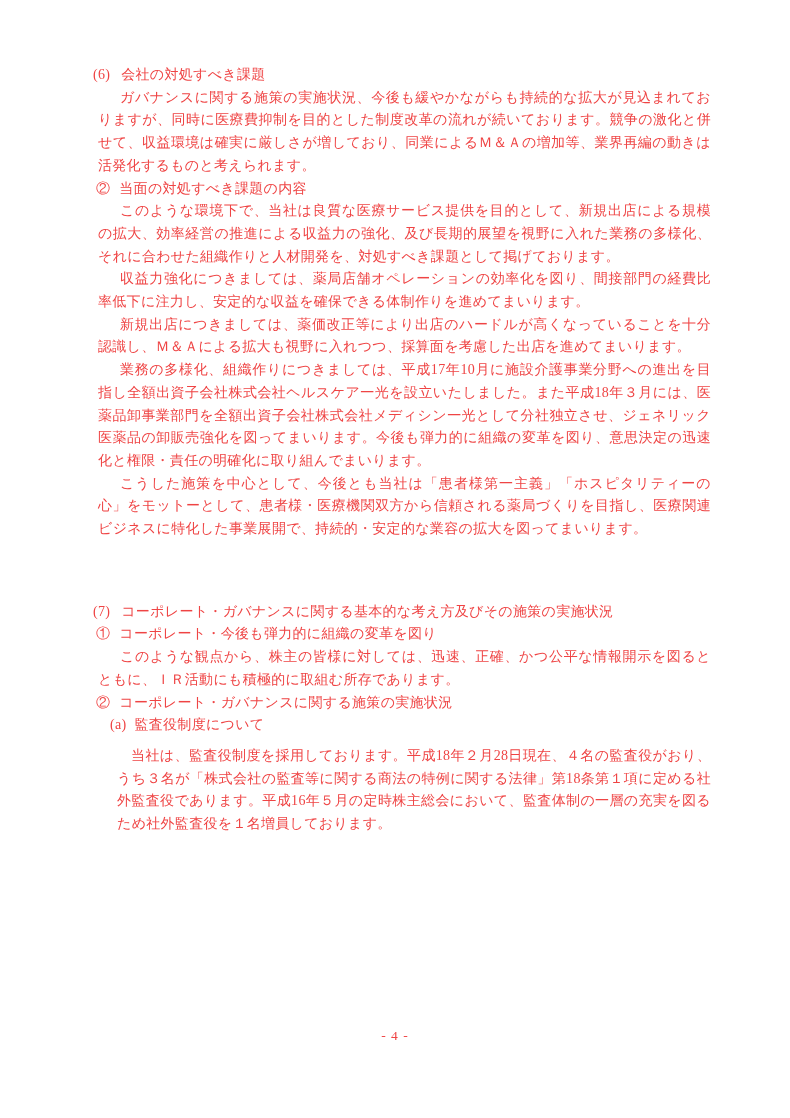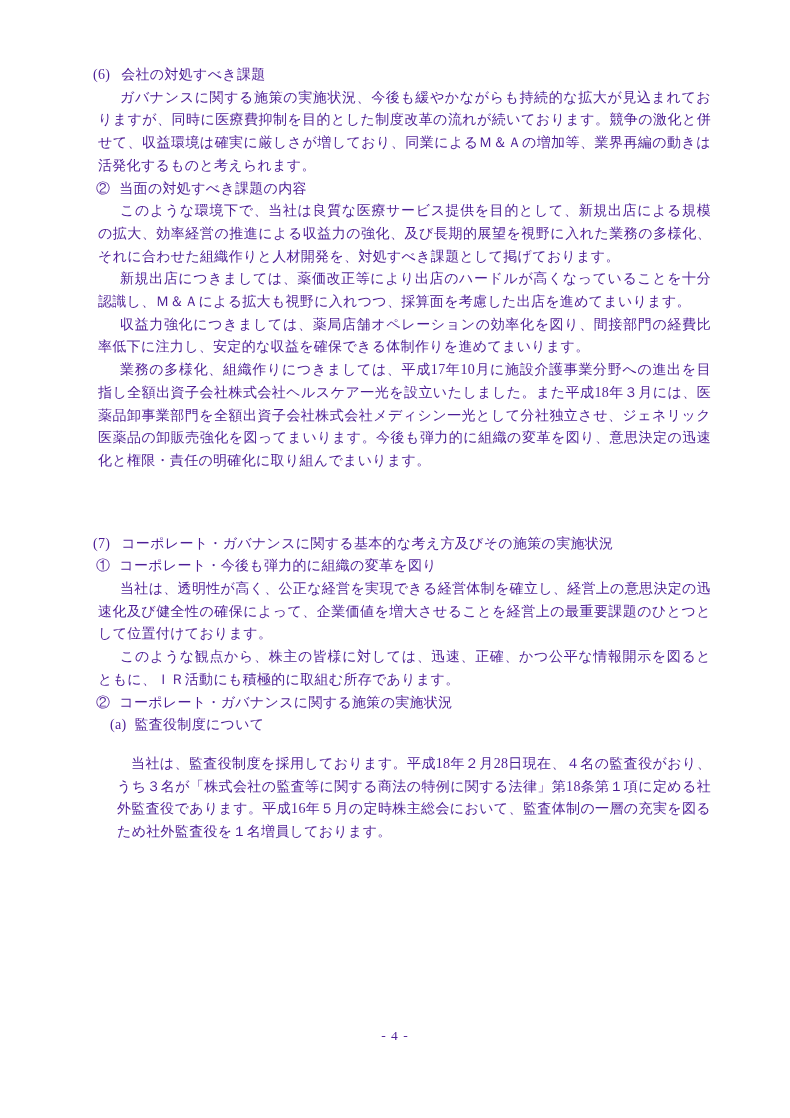--- a/index.html
+++ b/index.html
@@ -3,21 +3,21 @@
 <meta charset="utf-8">
 <style>
   html, body { margin: 0; padding: 0; background: #ffffff; }
   .page {
     position: relative;
     width: 790px;
     height: 1118px;
     background: #ffffff;
     overflow: hidden;
     font-family: "Liberation Serif", "DejaVu Serif", serif;
-    color: #4c1d95;
+    color: #ef4444;
   }
   .content {
     position: absolute;
     left: 93px;
     top: 64px;
     width: 618px;
     font-size: 14px;
     line-height: 22.7px;
     letter-spacing: 0.3px;
   }
@@ -25,21 +25,21 @@
   .h-num .num { display: inline-block; margin-right: 11px; }
   .h-circ { margin: 0 0 0 3px; }
   .h-circ .num { display: inline-block; margin-right: 9px; }
   .para {
     margin: 0 0 0 5px;
     width: 613px;
     text-indent: 22px;
     text-align: justify;
     text-justify: inter-ideograph;
   }
-  .h-alpha { margin: 0 0 16px 17px; }
+  .h-alpha { margin: 0 0 8px 17px; }
   .h-alpha .num { display: inline-block; margin-right: 8px; }
   .para-a {
     margin: 0 0 17px 24px;
     width: 594px;
     text-indent: 14px;
     text-align: justify;
     text-justify: inter-ideograph;
   }
   .sec7 { margin-top: 60px; }
   .footer {
@@ -62,34 +62,34 @@
       <div class="h-num">
         <span class="num">(6)</span><span>会社の対処すべき課題</span>
       </div>
 
       <p class="para">ガバナンスに関する施策の実施状況、今後も緩やかながらも持続的な拡大が見込まれておりますが、同時に医療費抑制を目的とした制度改革の流れが続いております。競争の激化と併せて、収益環境は確実に厳しさが増しており、同業によるＭ＆Ａの増加等、業界再編の動きは活発化するものと考えられます。</p>
 
       <div class="h-circ">
         <span class="num">②</span><span>当面の対処すべき課題の内容</span>
       </div>
       <p class="para">このような環境下で、当社は良質な医療サービス提供を目的として、新規出店による規模の拡大、効率経営の推進による収益力の強化、及び長期的展望を視野に入れた業務の多様化、それに合わせた組織作りと人材開発を、対処すべき課題として掲げております。</p>
+      <p class="para">収益力強化につきましては、薬局店舗オペレーションの効率化を図り、間接部門の経費比率低下に注力し、安定的な収益を確保できる体制作りを進めてまいります。</p>
       <p class="para">新規出店につきましては、薬価改正等により出店のハードルが高くなっていることを十分認識し、Ｍ＆Ａによる拡大も視野に入れつつ、採算面を考慮した出店を進めてまいります。</p>
-      <p class="para">収益力強化につきましては、薬局店舗オペレーションの効率化を図り、間接部門の経費比率低下に注力し、安定的な収益を確保できる体制作りを進めてまいります。</p>
       <p class="para">業務の多様化、組織作りにつきましては、平成17年10月に施設介護事業分野への進出を目指し全額出資子会社株式会社ヘルスケア一光を設立いたしました。また平成18年３月には、医薬品卸事業部門を全額出資子会社株式会社メディシン一光として分社独立させ、ジェネリック医薬品の卸販売強化を図ってまいります。今後も弾力的に組織の変革を図り、意思決定の迅速化と権限・責任の明確化に取り組んでまいります。</p>
+      <p class="para">こうした施策を中心として、今後とも当社は「患者様第一主義」「ホスピタリティーの心」をモットーとして、患者様・医療機関双方から信頼される薬局づくりを目指し、医療関連ビジネスに特化した事業展開で、持続的・安定的な業容の拡大を図ってまいります。</p>
     </div>
 
     <div class="sec sec7">
       <div class="h-num">
         <span class="num">(7)</span><span>コーポレート・ガバナンスに関する基本的な考え方及びその施策の実施状況</span>
       </div>
 
       <div class="h-circ">
         <span class="num">①</span><span>コーポレート・今後も弾力的に組織の変革を図り</span>
       </div>
-      <p class="para">当社は、透明性が高く、公正な経営を実現できる経営体制を確立し、経営上の意思決定の迅速化及び健全性の確保によって、企業価値を増大させることを経営上の最重要課題のひとつとして位置付けております。</p>
       <p class="para">このような観点から、株主の皆様に対しては、迅速、正確、かつ公平な情報開示を図るとともに、ＩＲ活動にも積極的に取組む所存であります。</p>
 
       <div class="h-circ">
         <span class="num">②</span><span>コーポレート・ガバナンスに関する施策の実施状況</span>
       </div>
 
       <div class="h-alpha">
         <span class="num">(a)</span><span>監査役制度について</span>
       </div>
       <p class="para-a">当社は、監査役制度を採用しております。平成18年２月28日現在、４名の監査役がおり、うち３名が「株式会社の監査等に関する商法の特例に関する法律」第18条第１項に定める社外監査役であります。平成16年５月の定時株主総会において、監査体制の一層の充実を図るため社外監査役を１名増員しております。</p>

